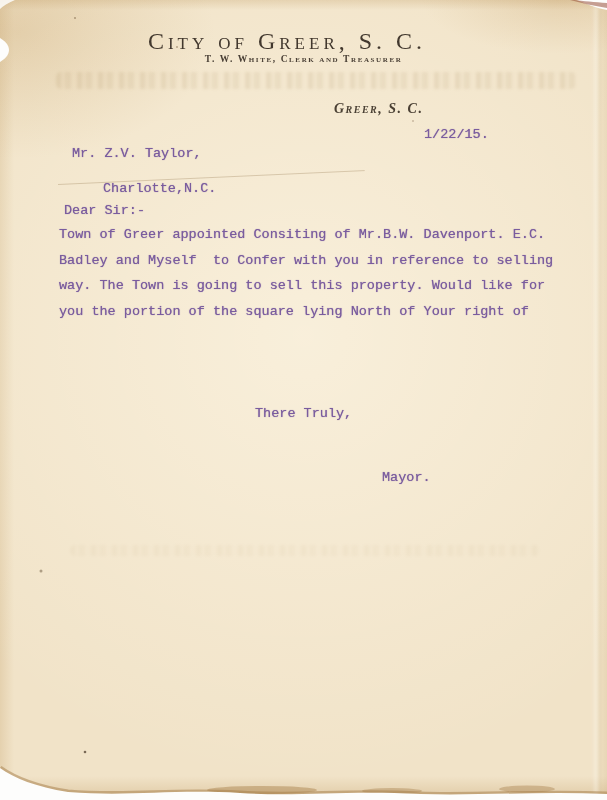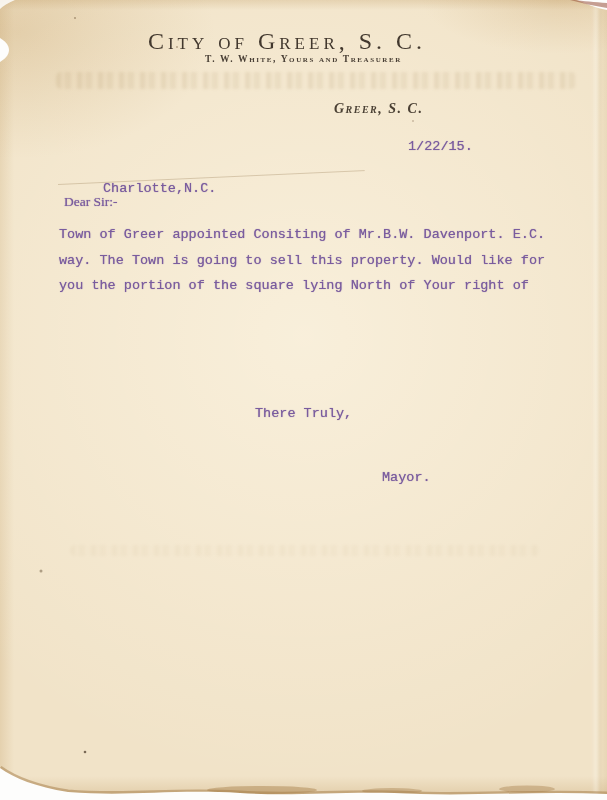--- a/index.html
+++ b/index.html
@@ -34,24 +34,24 @@
     position:absolute;left:334px;top:101px;
     font-variant:small-caps;font-style:italic;font-weight:bold;
     font-size:14px;line-height:1.1;letter-spacing:1.5px;color:#4a4034;white-space:pre;
   }
   .typed{
     position:absolute;
     font-family:"Liberation Mono", monospace;
     font-size:13.5px;line-height:1.2;color:#7a5c9e;white-space:pre;
     text-shadow:0 0 0.9px rgba(120,90,156,0.85);
   }
-  .date{left:408px;top:127px;margin-top:12px;}
+  .date{left:424px;top:127px;}
   .recipient{left:72px;top:146px;}
   .recipient-city{left:103px;top:181px;}
-  .salutation{left:64px;top:194px;font-family:Liberation Serif, serif;}
+  .salutation{left:64px;top:203px;}
   .body-block{
     position:absolute;left:59px;top:222px;width:520px;
     font-family:"Liberation Mono", monospace;
     font-size:13.5px;color:#7a5c9e;
     text-shadow:0 0 0.9px rgba(120,90,156,0.85);
   }
   .type-line{white-space:pre;height:25.6px;line-height:25.6px;}
   .indent{padding-left:56px;}
   .closing{left:255px;top:406px;}
   .signature{left:382px;top:470px;}
@@ -76,34 +76,36 @@
   }
   .edges{position:absolute;left:0;top:0;z-index:5;}
 </style>
 </head>
 <body>
 
 <div class="scan">
   <div class="paper">
 
     <div class="lh-title">City of Greer, S. C.</div>
-    <div class="lh-sub">T. W. White, Yours and Treasurer</div>
+    <div class="lh-sub">T. W. White, Clerk and Treasurer</div>
 
     <div class="ghost ghost-1"></div>
 
     <div class="place">Greer, S. C.</div>
     <div class="typed date">1/22/15.</div>
 
+    <div class="typed recipient">Mr. Z.V. Taylor,</div>
     <div class="typed recipient-city">Charlotte,N.C.</div>
     <div class="typed salutation">Dear Sir:-</div>
 
     <div class="crease"></div>
 
     <div class="body-block">
       <div class="type-line">Town of Greer appointed Consiting of Mr.B.W. Davenport. E.C.</div>
+      <div class="type-line">Badley and Myself  to Confer with you in reference to selling</div>
       <div class="type-line">way. The Town is going to sell this property. Would like for</div>
       <div class="type-line">you the portion of the square lying North of Your right of</div>
     </div>
 
     <div class="typed closing">There Truly,</div>
     <div class="typed signature">Mayor.</div>
 
     <div class="ghost ghost-2"></div>
     <div class="fold"></div>
   </div>

